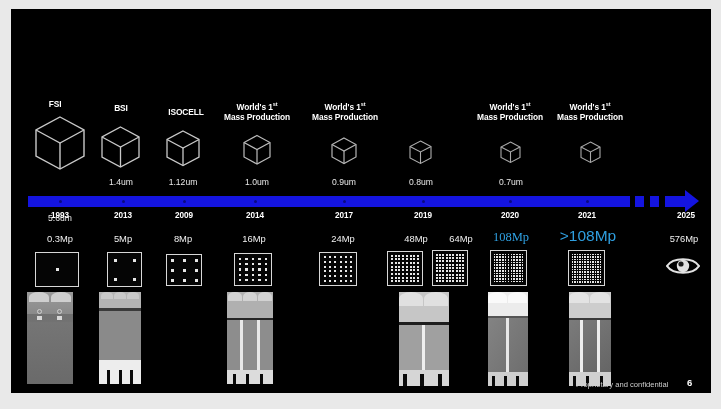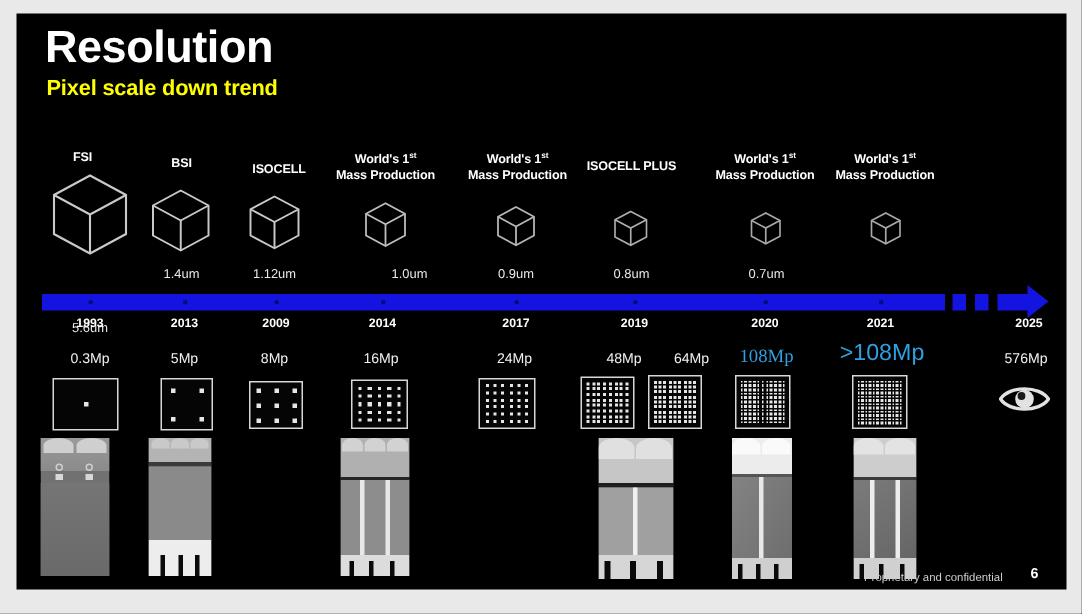--- a/index.html
+++ b/index.html
@@ -127,38 +127,35 @@
   #page-number {
     position: absolute; left: 676px; top: 368px;
     color: #ffffff; font-size: 9.5px; font-weight: bold;
   }
 </style>
 </head>
 <body>
 
 <div id="slide">
 
-  <div id="title">Resolution</div>
-  <div id="subtitle">Pixel scale down trend</div>
 
   <div class="tech-label" style="left:9px;  top:90px;  width:70px;">FSI</div>
   <div class="tech-label" style="left:75px; top:94px;  width:70px;">BSI</div>
   <div class="tech-label" style="left:135px;top:98px;  width:80px;">ISOCELL</div>
 
   <div class="tech-label" style="left:190px;top:90px;  width:112px;">
     <span>World's 1</span><sup>st</sup><br>
     <span>Mass Production</span>
   </div>
 
   <div class="tech-label" style="left:278px;top:90px;  width:112px;">
     <span>World's 1</span><sup>st</sup><br>
     <span>Mass Production</span>
   </div>
 
-  <div class="tech-label" style="left:350px;top:96px;  width:120px;">ISOCELL PLUS</div>
 
   <div class="tech-label" style="left:443px;top:90px;  width:112px;">
     <span>World's 1</span><sup>st</sup><br>
     <span>Mass Production</span>
   </div>
 
   <div class="tech-label" style="left:523px;top:90px;  width:112px;">
     <span>World's 1</span><sup>st</sup><br>
     <span>Mass Production</span>
   </div>
@@ -216,21 +213,21 @@
     <g fill="none" stroke="#a8a8a8" stroke-width="1.1">
       <polygon points="12.5,2 22,7 22,17.5 12.5,22.5 3,17.5 3,7"></polygon>
       <polyline points="3,7 12.5,12 22,7"></polyline>
         <line x1="12.5" y1="12" x2="12.5" y2="22.5"></line>
     </g>
   </svg>
 
   <div class="um-label" style="left:19px; top:168px; width:60px;margin-top:36px;">5.6um</div>
   <div class="um-label" style="left:80px; top:168px; width:60px;">1.4um</div>
   <div class="um-label" style="left:142px;top:168px; width:60px;">1.12um</div>
-  <div class="um-label" style="left:232px;top:168px; width:60px;">1.0um</div>
+  <div class="um-label" style="left:216px;top:168px; width:60px;">1.0um</div>
   <div class="um-label" style="left:303px;top:168px; width:60px;">0.9um</div>
   <div class="um-label" style="left:380px;top:168px; width:60px;">0.8um</div>
   <div class="um-label" style="left:470px;top:168px; width:60px;">0.7um</div>
 
   <div id="timeline-bar"></div>
   <div class="tl-dot" style="left:48px;"></div>
   <div class="tl-dot" style="left:111px;"></div>
   <div class="tl-dot" style="left:172px;"></div>
   <div class="tl-dot" style="left:243px;"></div>
   <div class="tl-dot" style="left:332px;"></div>

